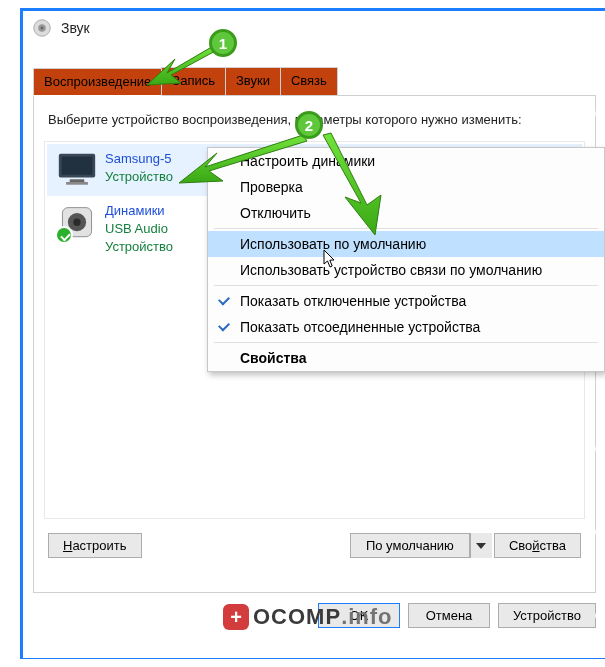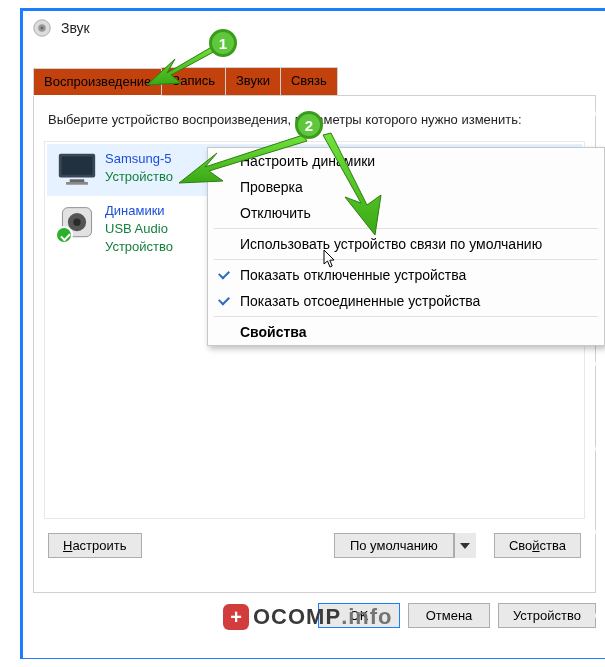--- a/index.html
+++ b/index.html
@@ -16,21 +16,21 @@
 .instruction { font-size: 13px; color: #222; margin: 4px 4px 14px; }
 .device-list { border: 1px solid #e8e8e8; height: 378px; background: #fff; padding: 2px; overflow: hidden; }
 .device-row { display: flex; align-items: flex-start; padding: 6px 6px 8px; }
 .device-row.selected { background: #e6f2ff; }
 .dev-icon { width: 40px; height: 36px; margin: 2px 8px 0 4px; position: relative; flex-shrink: 0; }
 .check-badge { position: absolute; left: -2px; bottom: -4px; width: 18px; height: 18px; border-radius: 50%; background: #2bb12b; border: 2px solid #fff; }
 .check-badge::after { content: ""; position: absolute; left: 4px; top: 5px; width: 7px; height: 4px; border-left: 2px solid #fff; border-bottom: 2px solid #fff; transform: rotate(-45deg); }
 .dev-text { font-size: 13px; line-height: 1.4; }
 .dev-name { color: #1d4ed8; }
 .dev-sub { color: #15803d; }
-.config-row { display: flex; align-items: center; margin: 14px 4px 0; gap: 18px; }
+.config-row { display: flex; align-items: center; margin: 14px 4px 0; gap: 2px; }
 .btn { font-size: 13px; padding: 4px 14px; border: 1px solid #adadad; background: #e9e9e9; cursor: default; }
 .btn-wide { min-width: 120px; }
 .footer { display: flex; gap: 8px; justify-content: flex-end; padding: 10px 10px 0; margin-left: 27px; }
 .context-menu { position: absolute; left: 184px; top: 136px; width: 398px; background: #fdfdfd; border: 1px solid #c8c8c8; box-shadow: 2px 3px 6px rgba(0,0,0,.25); z-index: 10; }
 .cm-item { font-size: 14px; padding: 5px 10px 5px 32px; position: relative; cursor: default; }
 .cm-item.highlight { background: #bfe0ff; }
 .cm-sep { height: 1px; background: #e0e0e0; margin: 2px 6px; }
 .cm-check::before { content: ""; position: absolute; left: 11px; top: 8px; width: 8px; height: 5px; border-left: 2px solid #2a6cc0; border-bottom: 2px solid #2a6cc0; transform: rotate(-45deg); }
 .cm-bold { font-weight: 600; }
 .arrow { position: absolute; z-index: 20; pointer-events: none; }
@@ -127,20 +127,21 @@
     <button class="btn" style="min-width:82px;border-color:#1b7eff">OK</button>
     <button class="btn" style="min-width:82px">Отмена</button>
     <button class="btn" style="min-width:82px">Устройство</button>
   </div>
 
   <div class="context-menu">
     <div class="cm-item">Настроить динамики</div>
     <div class="cm-item">Проверка</div>
     <div class="cm-item">Отключить</div>
     <div class="cm-sep"></div>
+    <div class="cm-item highlight">Использовать по умолчанию</div>
     <div class="cm-item">Использовать устройство связи по умолчанию</div>
     <div class="cm-sep"></div>
     <div class="cm-item cm-check">Показать отключенные устройства</div>
     <div class="cm-item cm-check">Показать отсоединенные устройства</div>
     <div class="cm-sep"></div>
     <div class="cm-item cm-bold">Свойства</div>
   </div>
 
   <svg class="cursor-img" viewBox="0 0 14 20">
     <path d="M1 1 L1 15 L4.5 12 L7 18 L9.2 17 L6.8 11.2 L11 11 Z" fill="#fff" stroke="#000" stroke-width="1"></path>

